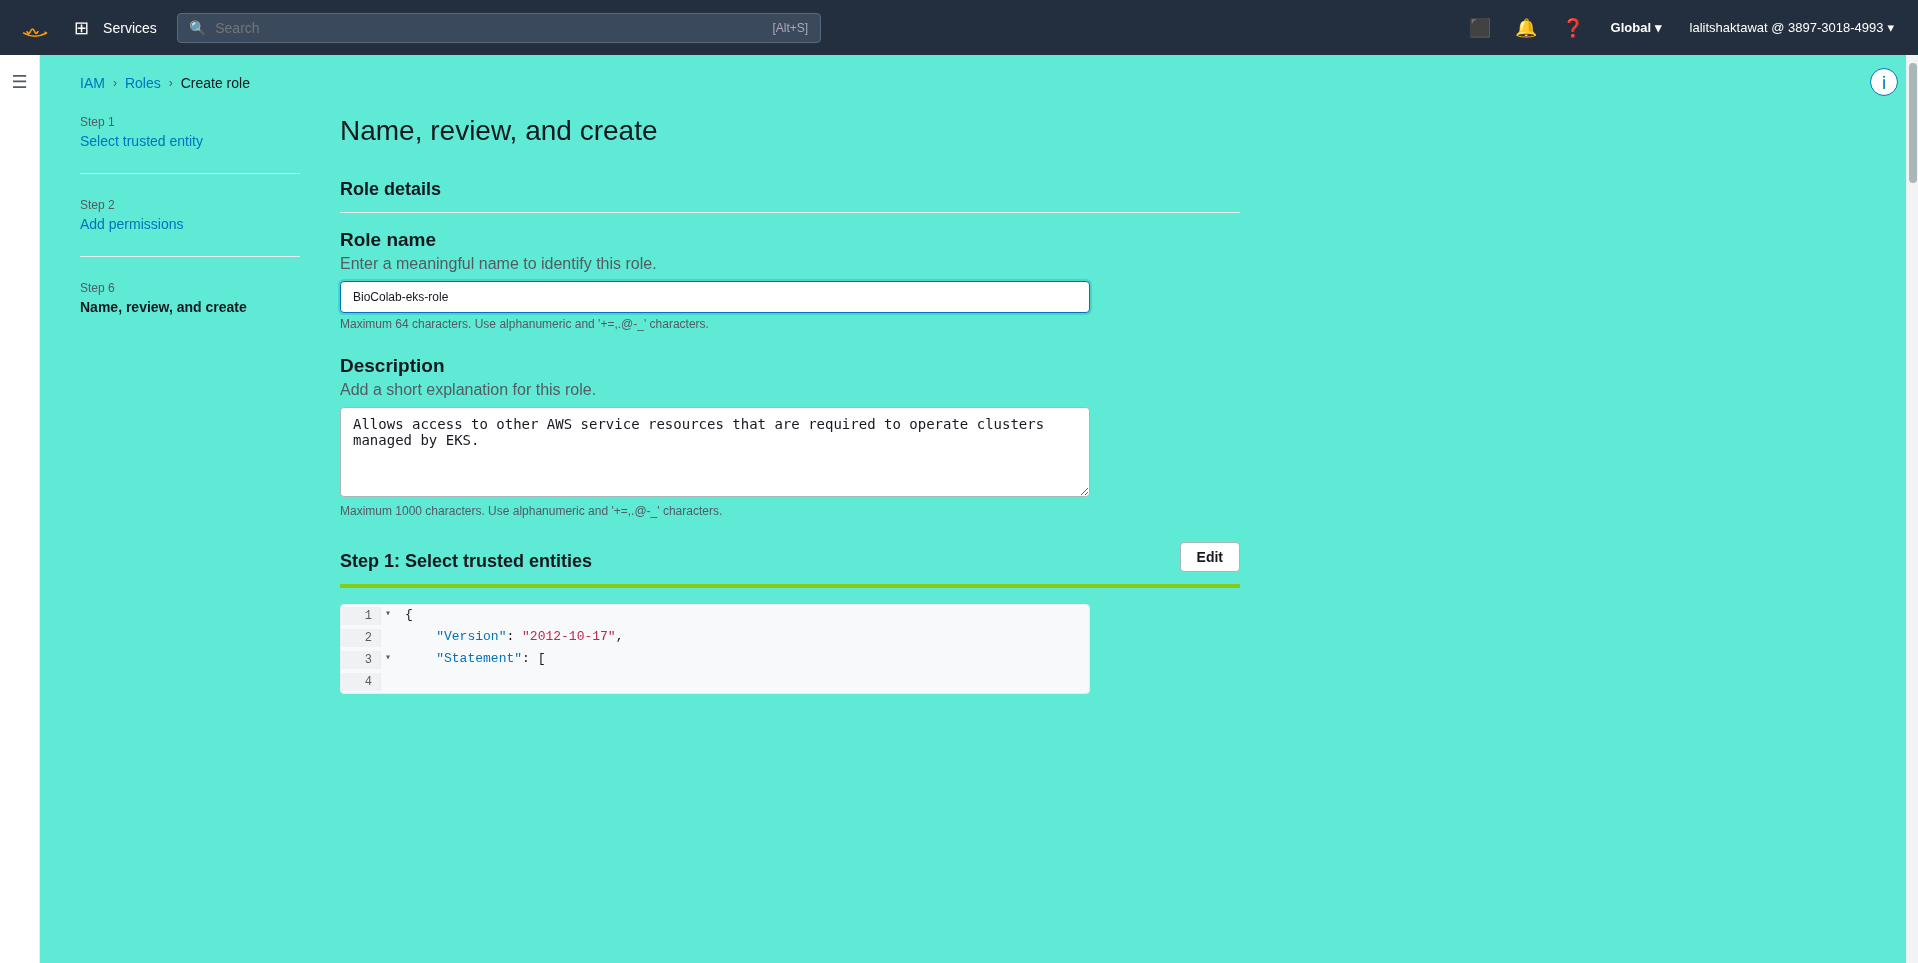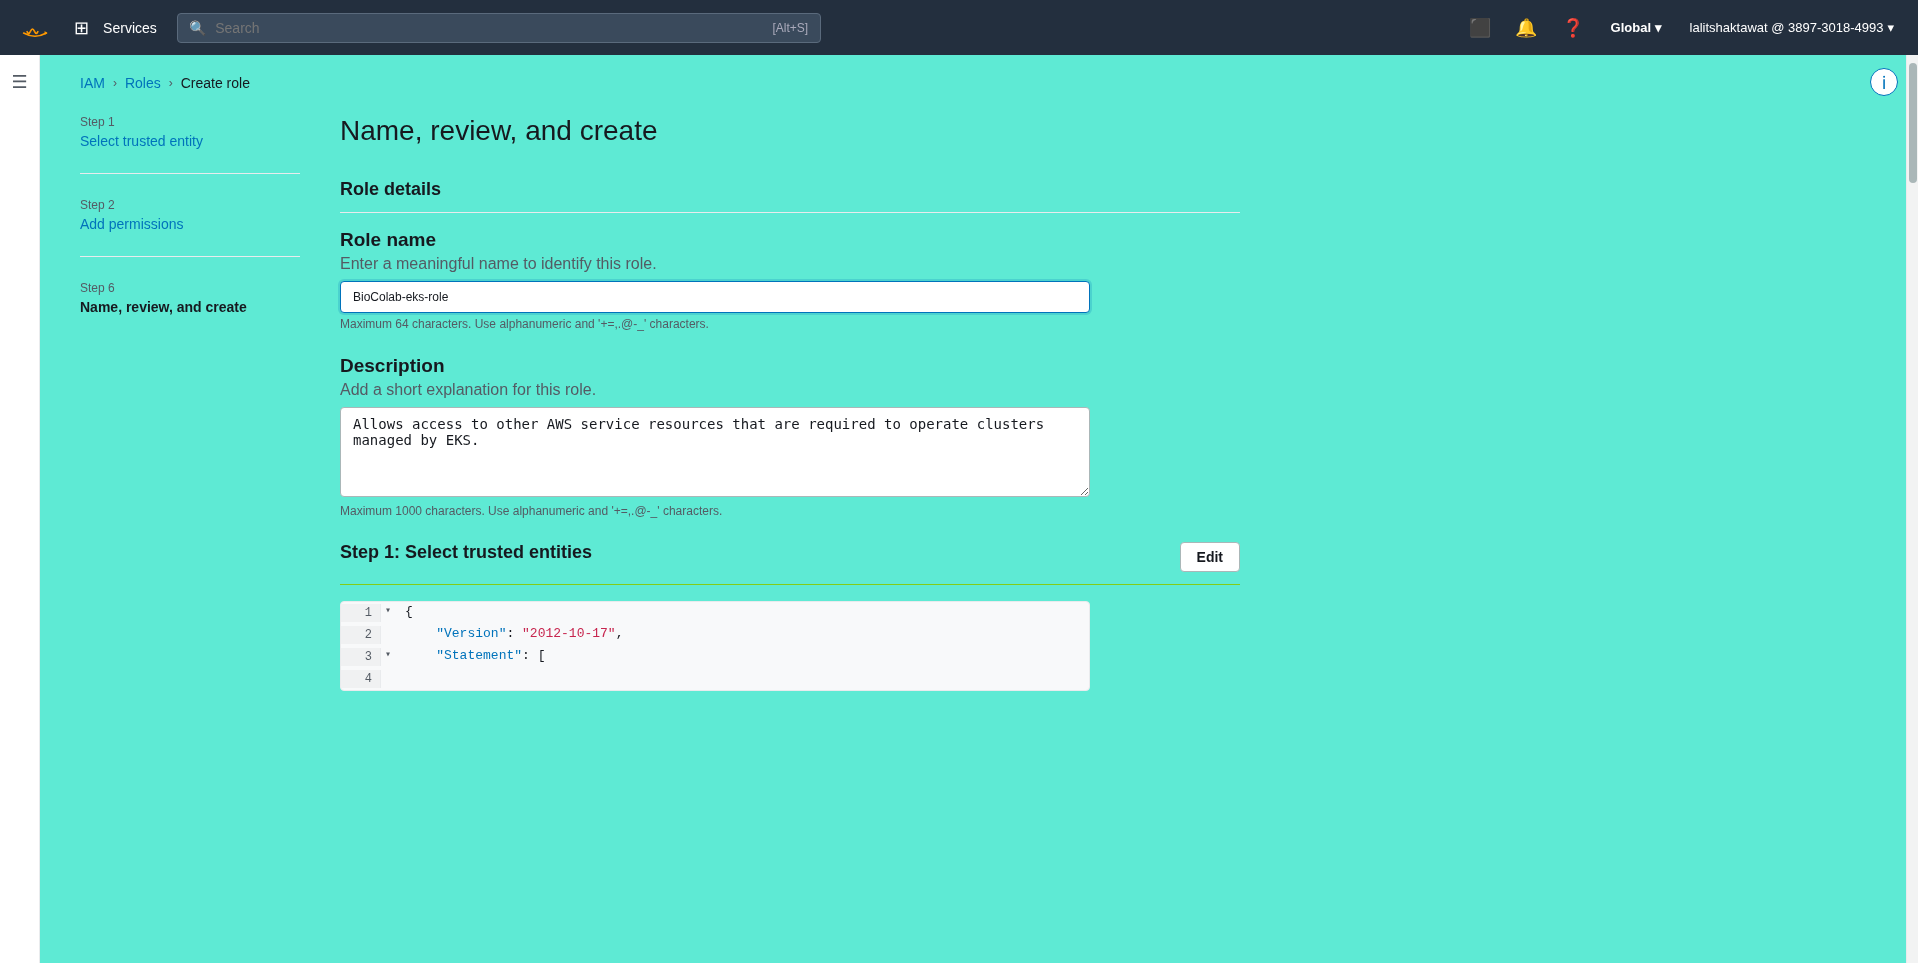--- a/index.html
+++ b/index.html
@@ -238,24 +238,24 @@
     }
     .form-constraint {
       font-size: 12px;
       color: #545b64;
       margin-top: 4px;
     }
 
     .section-with-edit {
       display: flex;
       justify-content: space-between;
-      align-items: flex-start;
+      align-items: flex-end;
       margin-bottom: 16px;
       padding-bottom: 12px;
-      border-bottom: 1px solid #84cc16;
+      border-bottom: 4px solid #84cc16;
     }
     .section-title-inline {
       font-size: 18px;
       font-weight: 700;
       color: #16191f;
     }
     .edit-button {
       padding: 6px 16px;
       background: #fff;
       border: 1px solid #aab7b8;

